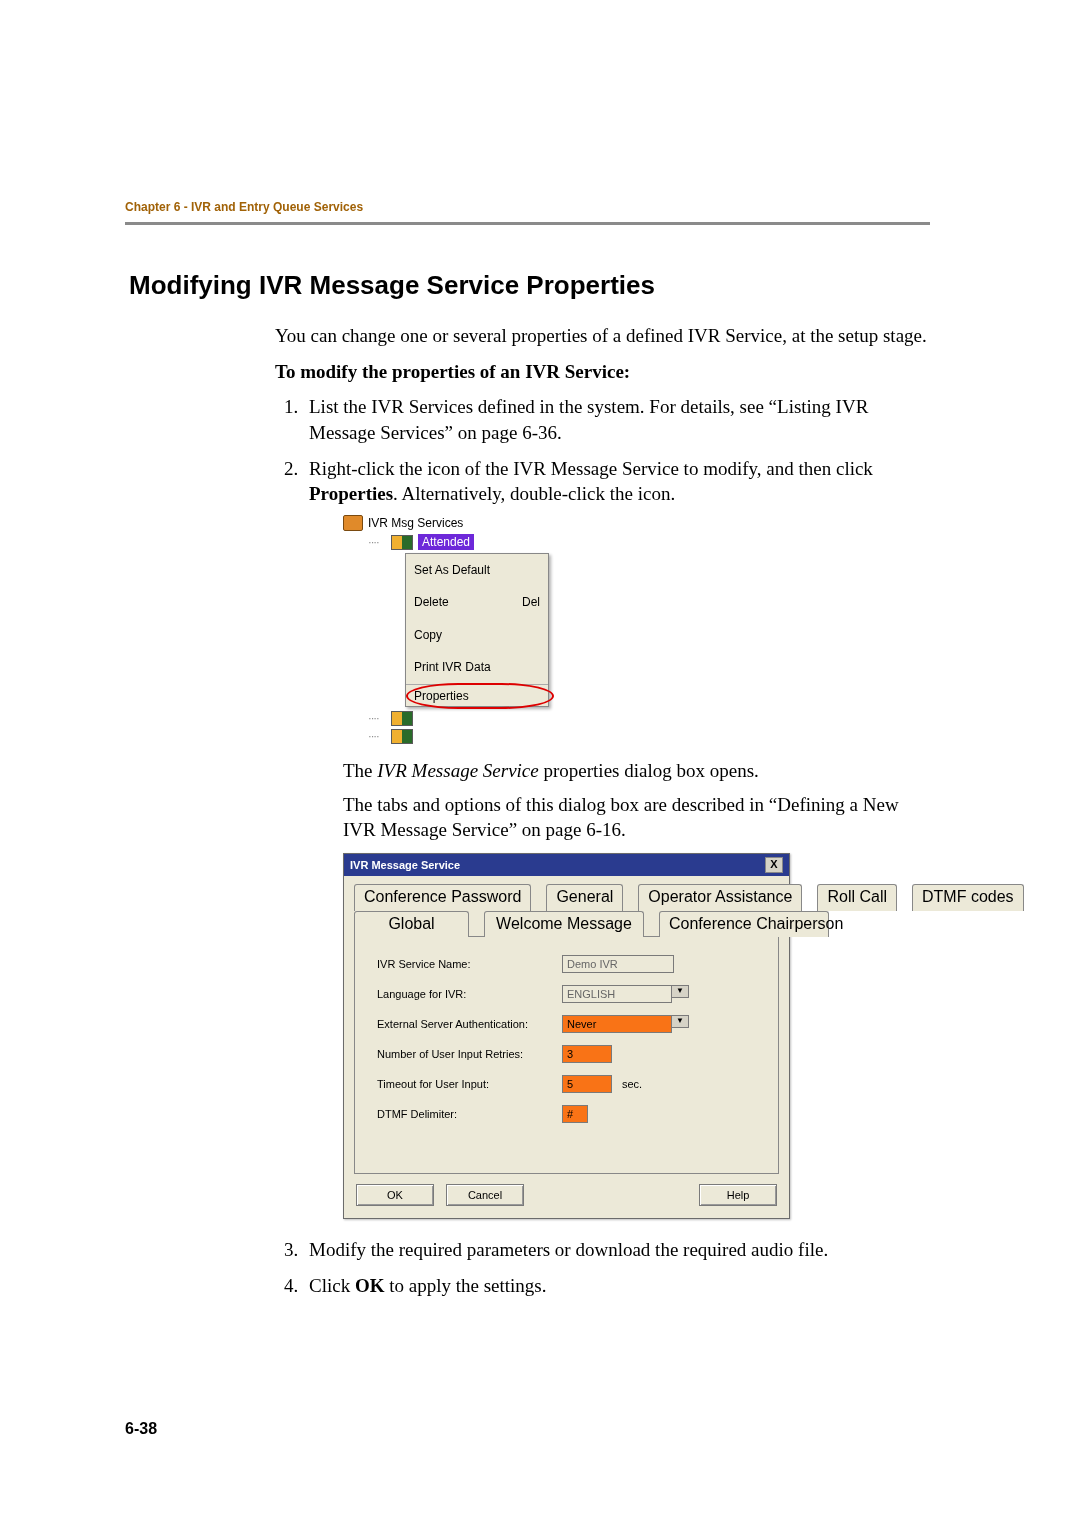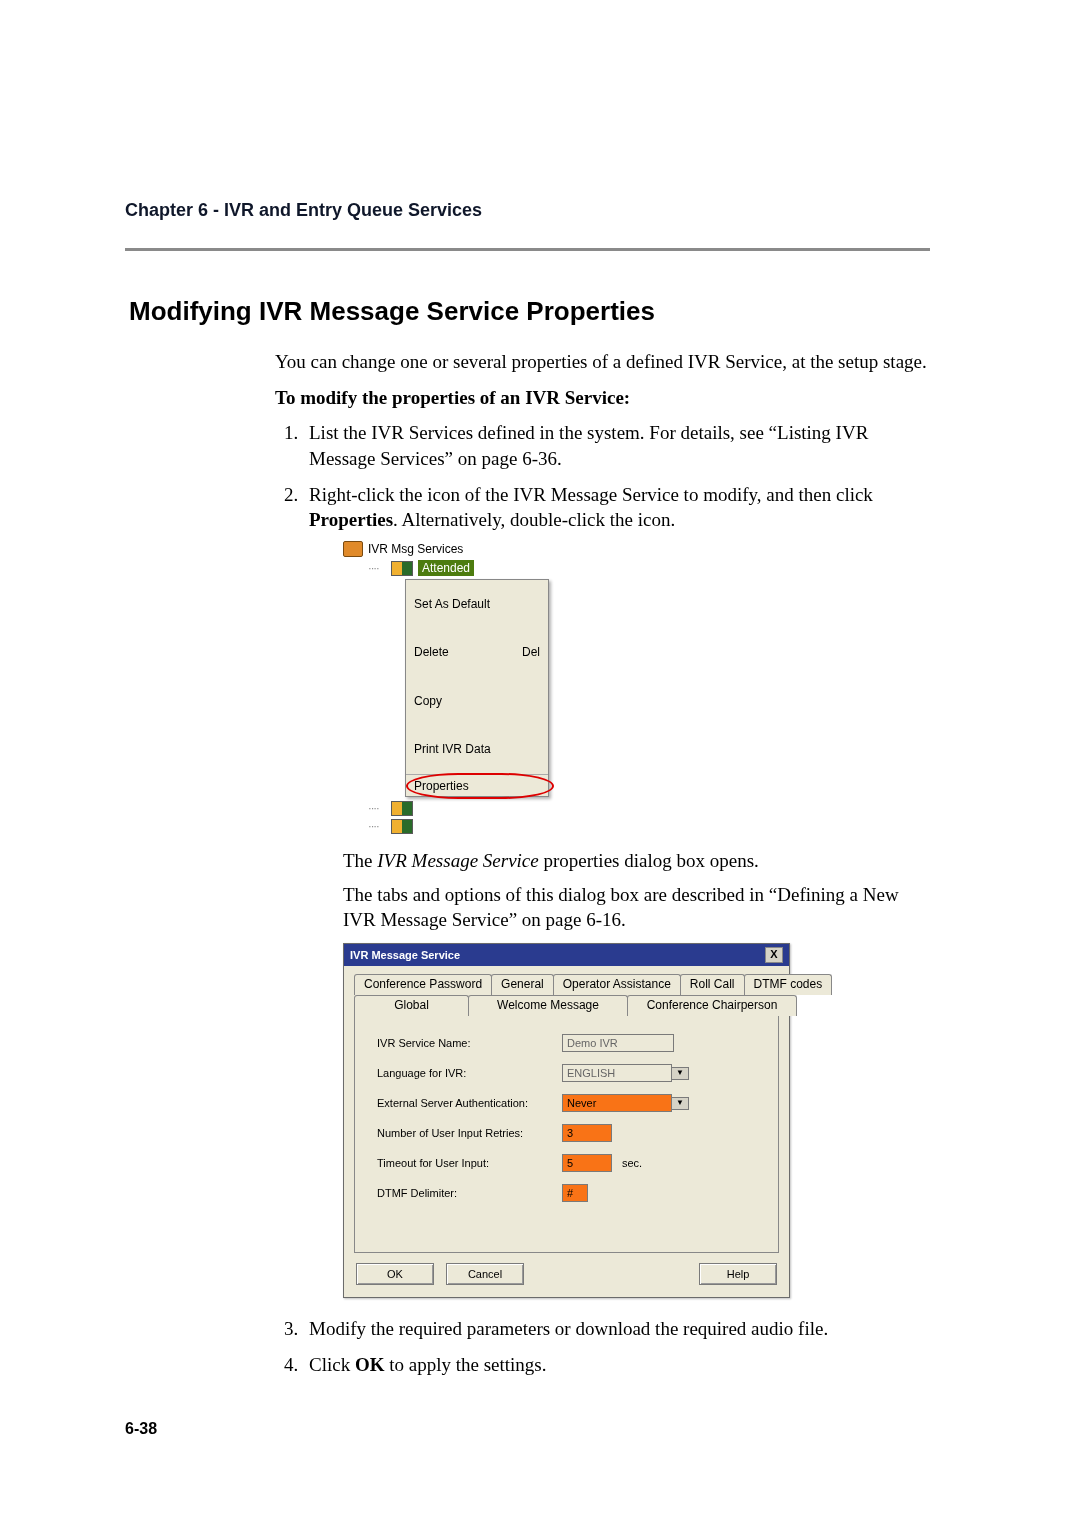--- a/index.html
+++ b/index.html
@@ -11,24 +11,24 @@
     width: 1080px;
   }
   .page {
     padding: 200px 150px 80px 125px;
     box-sizing: border-box;
     position: relative;
     min-height: 1528px;
   }
   .chapter-line {
     font-family: Arial, Helvetica, sans-serif;
-    font-size: 18px;
-    font-weight: bold;
-    color: #0f172a;
-    margin-bottom: 27px;
+    font-size: 12px;
+    font-weight: bold;
+    color: #a16207;
+    margin-bottom: 8px;
   }
   .hr {
     border: none;
     border-top: 3px solid #8a8a8a;
     margin: 0 0 45px 0;
   }
   h1.section-title {
     font-family: Arial, Helvetica, sans-serif;
     font-size: 26px;
     font-weight: bold;
@@ -97,36 +97,36 @@
     border-radius: 2px;
     display: inline-block;
   }
   .ico-ivr {
     width: 20px; height: 13px;
     background: linear-gradient(to right,#f0b030 50%,#2a6b2a 50%);
     border: 1px solid #5a5a5a;
     display: inline-block;
   }
   .sel {
-    background: #4d7c0f;
+    background: #6d28d9;
     color: #fff;
     padding: 0 4px;
   }
   .context-menu {
     margin-left: 62px;
     margin-top: 2px;
     background: #ece9d8;
     border: 1px solid #888;
     box-shadow: 2px 2px 3px rgba(0,0,0,0.3);
     width: 142px;
   }
   .cm-row {
     display: flex;
     justify-content: space-between;
-    padding: 16px 8px;
+    padding: 8px 8px;
   }
   .cm-sep { border-top: 1px solid #aaa; margin: 1px 0; }
   .cm-highlight {
     position: relative;
     padding: 2px 8px;
   }
   .red-ellipse {
     position: absolute;
     left: 0; right: -6px; top: -3px; bottom: -3px;
     border: 2px solid #d00;
@@ -158,22 +158,22 @@
     border: 1px solid #888;
     color: #000;
     font-weight: bold;
     text-align: center;
     line-height: 12px;
     font-size: 11px;
   }
   .tabs-wrap { padding: 8px 10px 0 10px; }
   .tabs-row {
     display: flex;
-    gap: 0;
-    font-size: 12px;
+    gap: 16px;
+    font-size: 16px;
   }
   .tab {
     border: 1px solid #888;
     border-bottom: none;
     background: #ece9d8;
     padding: 1px 9px 3px 9px;
     border-radius: 3px 3px 0 0;
     margin-right: -1px;
     white-space: nowrap;
   }
@@ -195,21 +195,21 @@
     border: 1px solid #7a7a7a;
     height: 18px;
     padding: 0 4px;
     box-sizing: border-box;
     font-family: Tahoma, Arial, sans-serif;
     font-size: 11px;
   }
   .txt.disabled { background: #ece9d8; color: #666; }
   .combo {
     display: flex;
-    align-items: center;
+    align-items: flex-start;
     border-radius: 6px;
   }
   .combo .txt { width: 110px; }
   .combo-btn {
     width: 16px;
     background: #d6d3c6;
     border: 1px solid #7a7a7a;
     border-left: none;
     display: flex;
     align-items: center;

